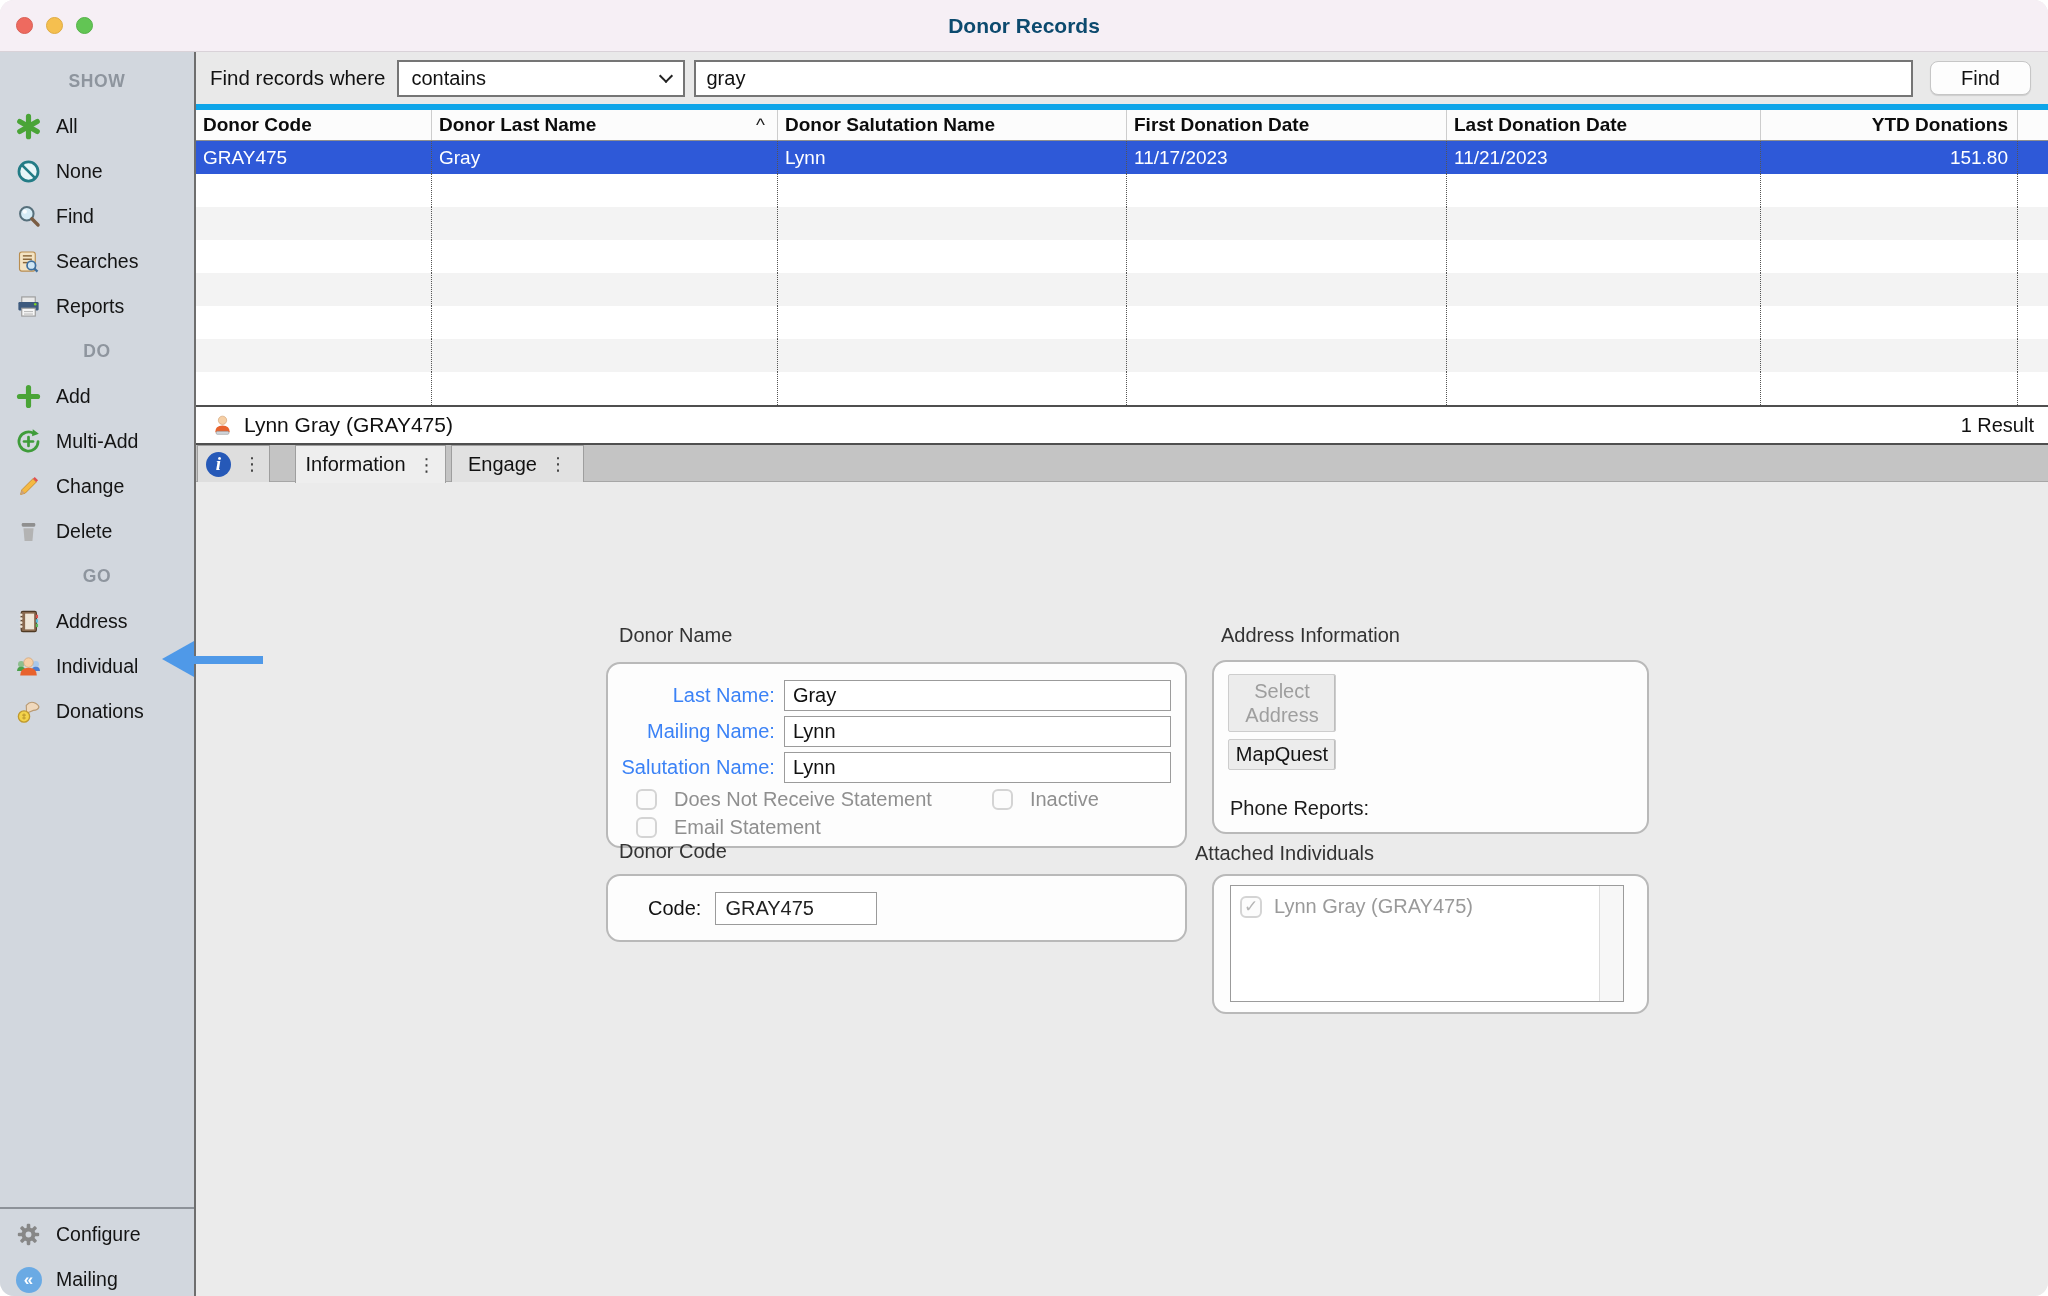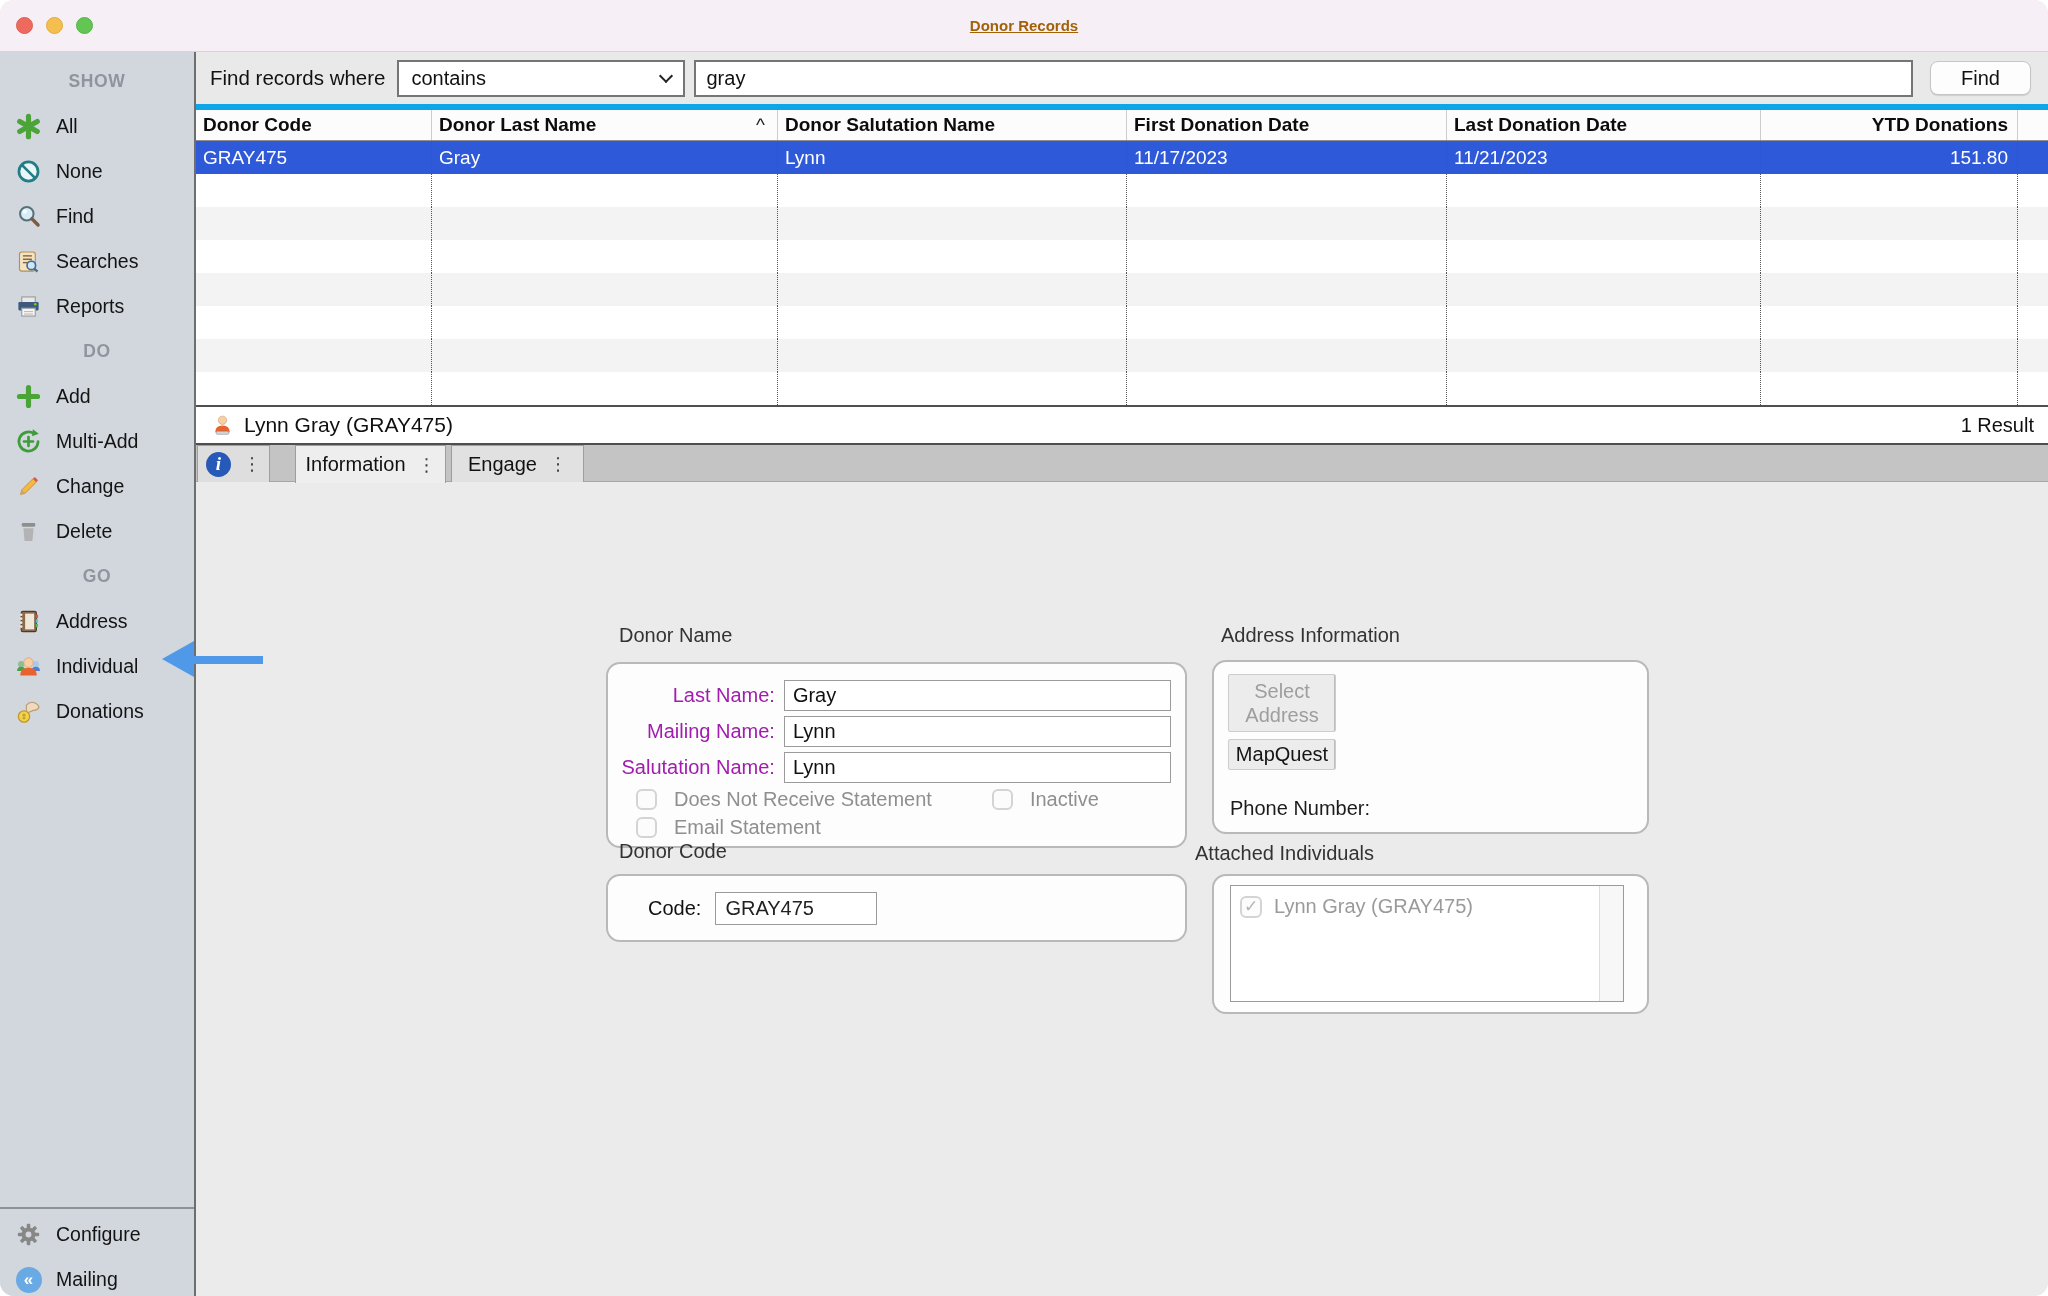--- a/index.html
+++ b/index.html
@@ -8,21 +8,21 @@
             border-radius:14px; overflow:hidden; }
 
   
   .titlebar { height:52px; background:#f6eff5; border-bottom:1px solid #d9d2d8;
               display:flex; align-items:center; justify-content:center; position:relative; }
   .lights { position:absolute; left:16px; top:0; height:100%; display:flex; align-items:center; gap:13px; }
   .light { width:17px; height:17px; border-radius:50%; }
   .light.red { background:#ee6a5f; border:1px solid #d95f55; }
   .light.yellow { background:#f5bf4f; border:1px solid #dfab42; }
   .light.green { background:#62c554; border:1px solid #55b249; }
-  .wtitle { font-size:15px; font-weight:700; color:#a16207;text-decoration:underline; }
+  .wtitle { font-size:21px; font-weight:700; color:#0c4a6e; }
 
   
   .body { display:flex; height:1244px; }
   .sidebar { width:196px; background:#d2d7de; border-right:2px solid #6e6e6e; position:relative; flex:none; }
   .nav-header { height:45px; display:flex; align-items:center; justify-content:center;
                 color:#8e959e; font-weight:700; font-size:17.5px; letter-spacing:.6px; }
   .nav-item { height:45px; display:flex; align-items:center; padding-left:15px; gap:14px; cursor:default; }
   .nav-label { font-size:19.5px; color:#141414; }
   .icon { width:27px; height:27px; flex:none; display:flex; align-items:center; justify-content:center; }
   .icon svg { width:100%; height:100%; }
@@ -79,21 +79,21 @@
   .info-badge { width:25px; height:25px; border-radius:50%; background:#2659b8; color:#fff;
                 display:flex; align-items:center; justify-content:center;
                 font-family:"Liberation Serif", serif; font-weight:700; font-size:19px; font-style:italic; }
 
   
   .main { flex:1; background:#ebebeb; position:relative; }
   .group-label { position:absolute; font-size:20px; color:#333; }
   .panel { position:absolute; background:#fdfdfd; border:2px solid #b9b9b9; border-radius:14px; }
   .pn-donor-name { left:410px; top:180px; width:581px; height:186px; padding:16px 14px 0 10px; }
   .frow { display:flex; align-items:center; margin-bottom:5px; }
-  .flabel { width:168px; text-align:right; padding-right:9px; font-size:20px; color:#a21caf; white-space:nowrap; }
+  .flabel { width:168px; text-align:right; padding-right:9px; font-size:20px; color:#3b82f6; white-space:nowrap; }
   .finput { width:392px; height:31px; border:1px solid #9b9b9b; background:#fff; font-size:20px;
             color:#111; display:flex; align-items:center; padding:0 8px; }
   .cbrow { display:flex; align-items:center; gap:17px; margin:5px 0 0 18px; color:#8f8f8f; font-size:20px; }
   .cb { width:21px; height:21px; border:2px solid #d4d4d4; border-radius:6px; background:#fcfcfc; flex:none; }
   .cb-gap { width:26px; }
   .pn-donor-code { left:410px; top:392px; width:581px; height:68px; display:flex; align-items:center; padding-left:40px; }
   .code-label { font-size:20px; color:#111; padding-right:14px; }
   .code-input { width:162px; height:33px; border:1px solid #9b9b9b; background:#fff; font-size:20px;
                 color:#222; display:flex; align-items:center; padding:0 9px; }
   .pn-address { left:1016px; top:178px; width:437px; height:174px; padding:12px 12px 10px 14px; }
@@ -492,21 +492,21 @@
         </div>
 
         <div class="group-label" style="left:1025px; top:142px;">Address Information</div>
         <div class="panel pn-address">
           <div class="addr-flex">
             <div class="addr-buttons">
               <div class="mini-btn btn-select">Select Address</div>
               <div class="mini-btn btn-map">MapQuest</div>
             </div>
           </div>
-          <div class="phone">Phone Number:</div>
+          <div class="phone">Phone Reports:</div>
         </div>
 
         <div class="group-label" style="left:999px; top:360px;">Attached Individuals</div>
         <div class="panel pn-attached">
           <div class="listbox">
             <div class="list-item">
               <span class="cb-checked">✓</span>
               <span>Lynn Gray (GRAY475)</span>
             </div>
             <div class="scrollstrip"></div>

